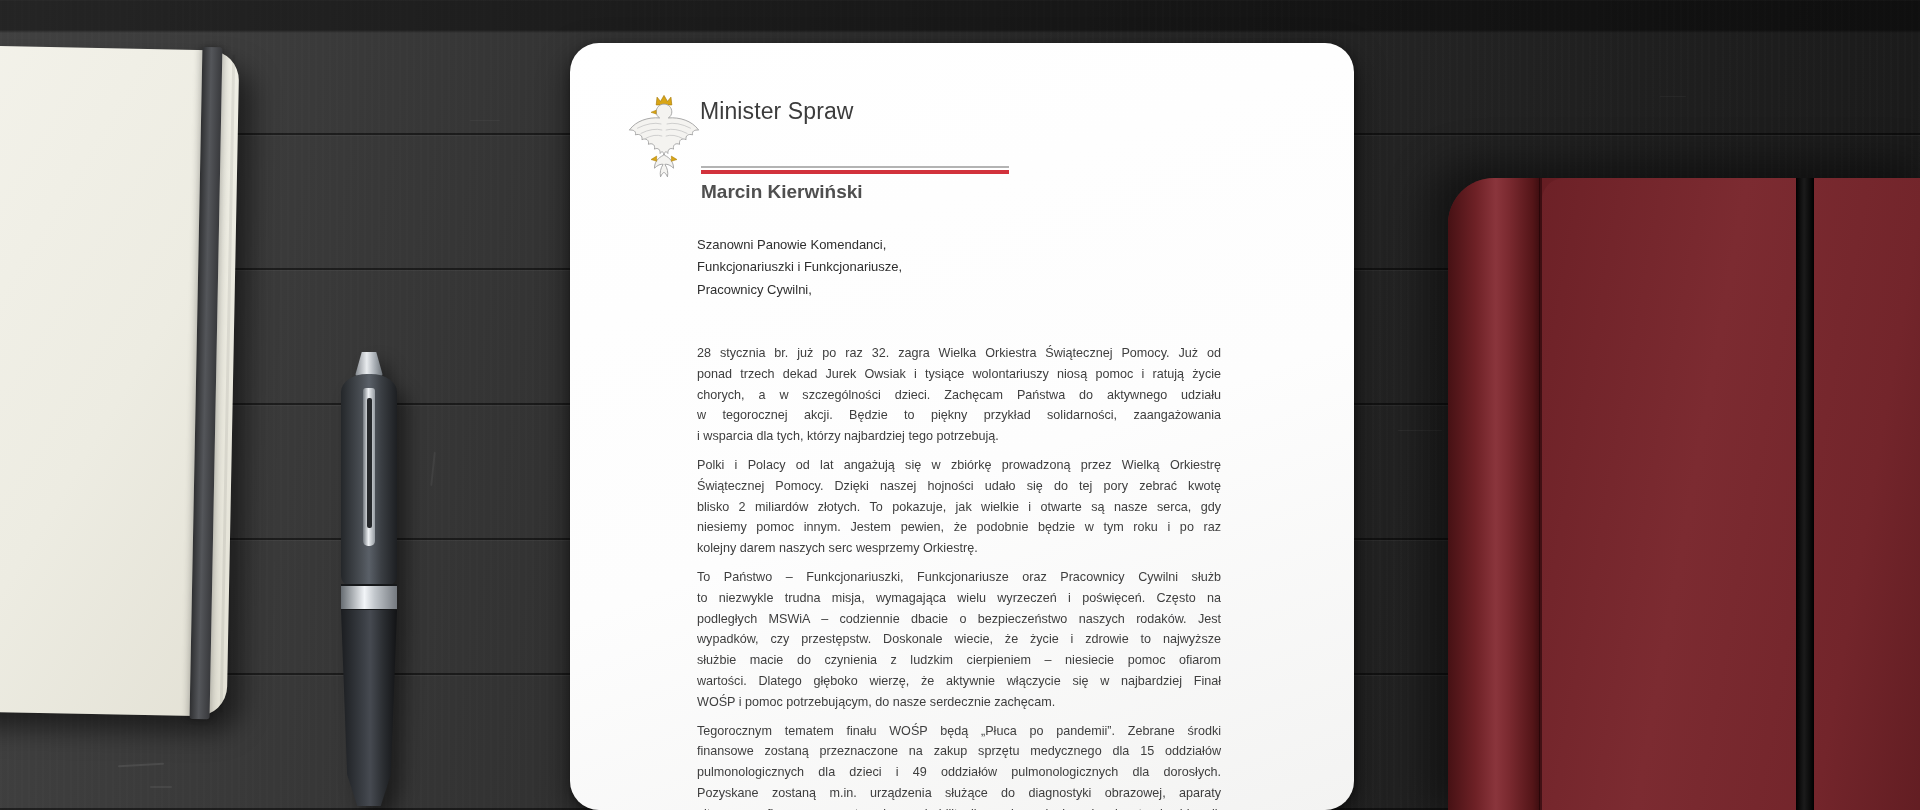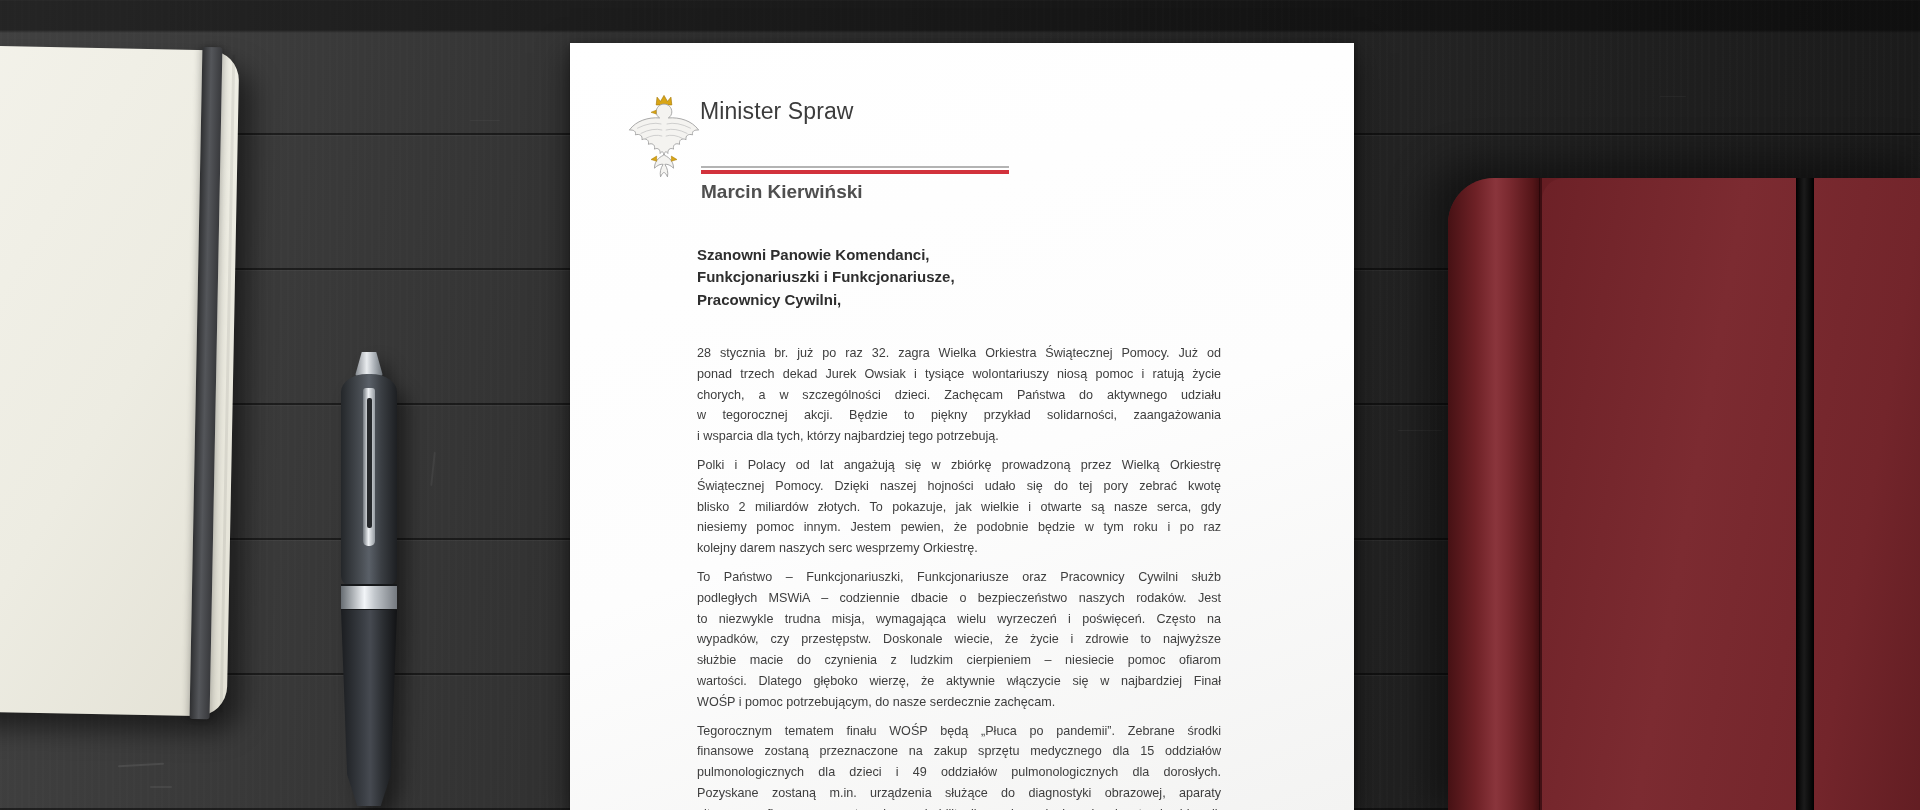--- a/index.html
+++ b/index.html
@@ -41,29 +41,29 @@
   .pen-band{position:absolute;left:0;top:232px;width:56px;height:27px;box-sizing:border-box;
     background:linear-gradient(90deg,#676d72,#f2f5f8 42%,#c2c7cc 60%,#74797f);
     border-top:2px solid #17191b;border-bottom:2px solid #17191b;}
   .pen-barrel{position:absolute;left:0;top:258px;width:56px;height:196px;
     background:linear-gradient(90deg,#1b1d20,#3b3f45 40%,#464a51 52%,#2b2e32 75%,#121315);
     clip-path:polygon(0 0,100% 0,89% 84%,71% 100%,29% 100%,11% 84%);}
 
   
   .paper{position:absolute;left:570px;top:43px;width:784px;height:767px;
     background:linear-gradient(160deg,#ffffff 0%,#fdfdfd 55%,#f3f3f2 100%);
-    box-shadow:0 10px 30px rgba(0,0,0,.55),0 2px 6px rgba(0,0,0,.35);}
+    box-shadow:0 10px 30px rgba(0,0,0,.55),0 2px 6px rgba(0,0,0,.35);border-radius:29px;}
   .eagle{position:absolute;left:55px;top:50px;width:78px;height:88px;}
   .lh-title{position:absolute;left:130px;top:54px;font-size:23px;line-height:28px;
     color:#3c3c3c;letter-spacing:.1px;}
   .lh-rule{position:absolute;left:131px;top:123px;width:308px;height:8px;
     background:linear-gradient(180deg,#b3b3b3 0 19%,#ffffff 19% 44%,var(--rule,#d2323c) 44% 100%);}
   .lh-signer{position:absolute;left:131px;top:138px;font-size:19px;color:#4f4f4f;font-weight:bold;}
-  .salutation{position:absolute;left:127px;top:201px;font-size:15px;line-height:22.4px;
-    font-weight:bold;color:#2e2e2e;}
+  .salutation{position:absolute;left:127px;top:191px;font-size:13px;line-height:22.4px;
+    font-weight:normal;color:#2e2e2e;}
   .letter-body{position:absolute;left:127px;top:300px;width:524px;font-size:12.6px;
     color:#3e3e3e;}
   .para{margin:0 0 8px 0;}
   .line{line-height:20.8px;text-align:justify;text-align-last:justify;text-justify:inter-word;}
   .line.end{text-align-last:left;}
 
   
   .folder{position:absolute;left:1448px;top:178px;width:492px;height:652px;
     border-radius:46px 0 0 0;
     background:linear-gradient(100deg,#4f1518 0%,#6b1f25 20%,#7a2930 55%,#71242a 80%,#5f1c21 100%);
@@ -137,22 +137,22 @@
         </div>
         <div class="para">
           <div class="line">Polki i Polacy od lat angażują się w zbiórkę prowadzoną przez Wielką Orkiestrę</div>
           <div class="line">Świątecznej Pomocy. Dzięki naszej hojności udało się do tej pory zebrać kwotę</div>
           <div class="line">blisko 2 miliardów złotych. To pokazuje, jak wielkie i otwarte są nasze serca, gdy</div>
           <div class="line">niesiemy pomoc innym. Jestem pewien, że podobnie będzie w tym roku i po raz</div>
           <div class="line end">kolejny darem naszych serc wesprzemy Orkiestrę.</div>
         </div>
         <div class="para">
           <div class="line">To Państwo – Funkcjonariuszki, Funkcjonariusze oraz Pracownicy Cywilni służb</div>
+          <div class="line">to niezwykle trudna misja, wymagająca wielu wyrzeczeń i poświęceń. Często na</div>
           <div class="line">podległych MSWiA – codziennie dbacie o bezpieczeństwo naszych rodaków. Jest</div>
-          <div class="line">to niezwykle trudna misja, wymagająca wielu wyrzeczeń i poświęceń. Często na</div>
           <div class="line">wypadków, czy przestępstw. Doskonale wiecie, że życie i zdrowie to najwyższe</div>
           <div class="line">służbie macie do czynienia z ludzkim cierpieniem – niesiecie pomoc ofiarom</div>
           <div class="line">wartości. Dlatego głęboko wierzę, że aktywnie włączycie się w najbardziej Finał</div>
           <div class="line end">WOŚP i pomoc potrzebującym, do nasze serdecznie zachęcam.</div>
         </div>
         <div class="para">
           <div class="line">Tegorocznym tematem finału WOŚP będą „Płuca po pandemii”. Zebrane środki</div>
           <div class="line">finansowe zostaną przeznaczone na zakup sprzętu medycznego dla 15 oddziałów</div>
           <div class="line">pulmonologicznych dla dzieci i 49 oddziałów pulmonologicznych dla dorosłych.</div>
           <div class="line">Pozyskane zostaną m.in. urządzenia służące do diagnostyki obrazowej, aparaty</div>

